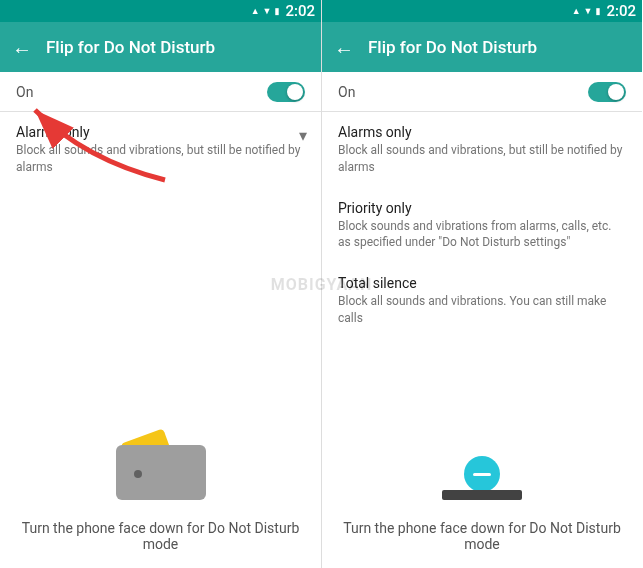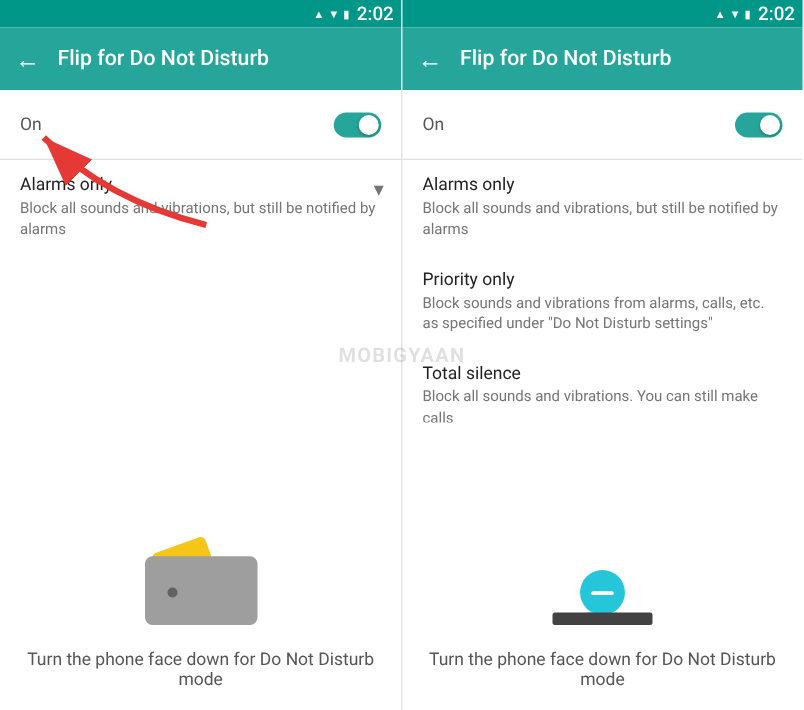--- a/index.html
+++ b/index.html
@@ -65,21 +65,21 @@
       cursor: pointer;
     }
     .header-title {
       color: #fff;
       font-size: 17px;
       font-weight: 500;
     }
 
     
     .toggle-row {
-      height: 56px;
+      height: 40px;
       display: flex;
       align-items: center;
       justify-content: space-between;
       padding: 0 16px;
       border-bottom: 1px solid #e0e0e0;
     }
     .toggle-label {
       font-size: 14px;
       color: #555;
     }

